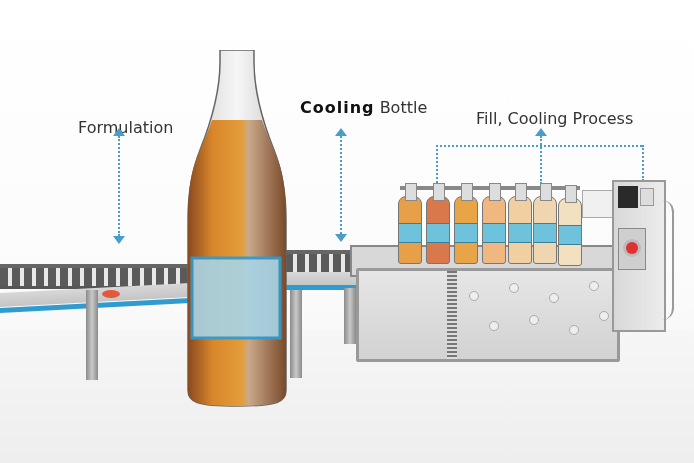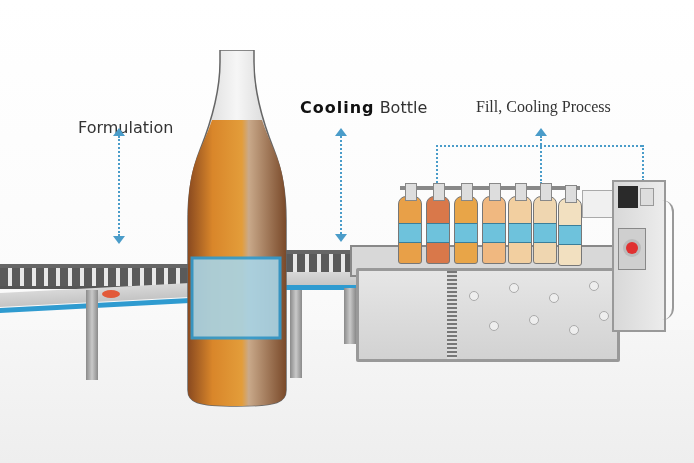--- a/index.html
+++ b/index.html
@@ -34,21 +34,21 @@
   .bottle { position:absolute; left:182px; top:50px; width:110px; height:360px; }
 </style>
 </head>
 <body>
 
 <div class="scene">
   <div class="floor"></div>
 
   <div class="label" style="left:78px; top:94px;margin-top:24px;">Formulation</div>
   <div class="label" style="left:300px; top:98px;"><b>Cooling</b><span> Bottle</span></div>
-  <div class="label" style="left:476px; top:98px;font-family:Liberation Serif, serif;">Fill, Cooling Process</div>
+  <div class="label" style="left:476px; top:109px;">Fill, Cooling Process</div>
 
   <div class="tri-up" style="left:113px; top:128px;"></div>
   <div class="arrow-v" style="left:118px; top:136px; height:100px;"></div>
   <div class="tri-down" style="left:113px; top:236px;"></div>
 
   <div class="tri-up" style="left:335px; top:128px;"></div>
   <div class="arrow-v" style="left:340px; top:136px; height:98px;"></div>
   <div class="tri-down" style="left:335px; top:234px;"></div>
 
   <div class="tri-up" style="left:535px; top:128px;"></div>

